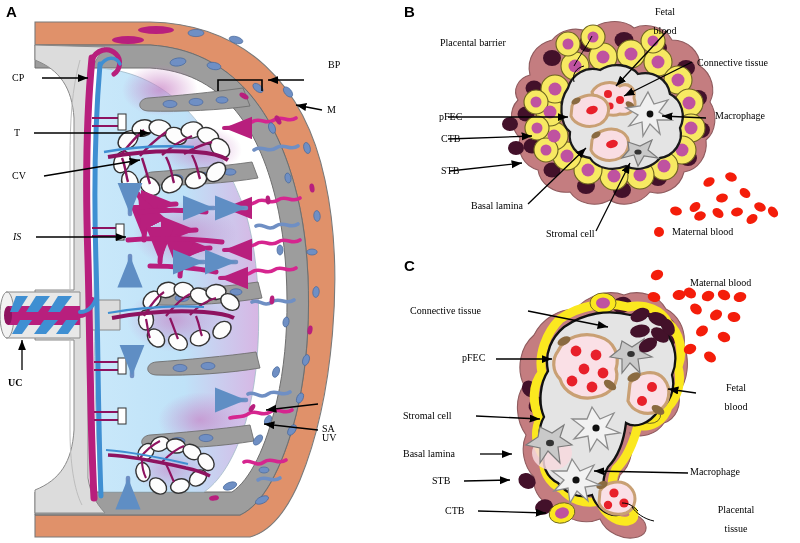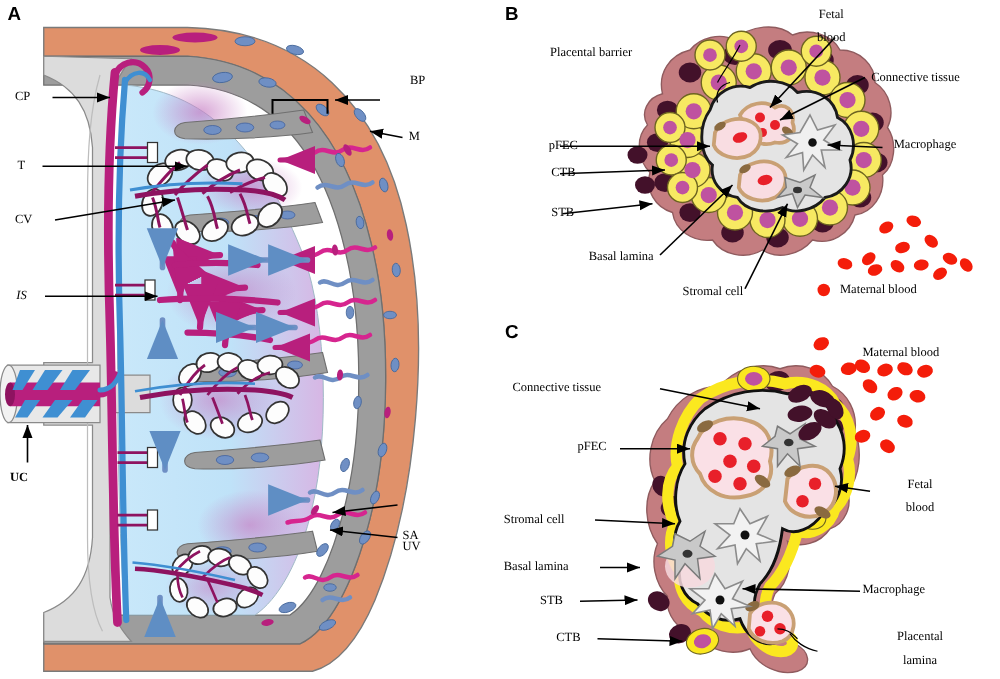--- a/index.html
+++ b/index.html
@@ -671,15 +671,15 @@
   <div class="lbl" style="left:462px;top:350px;">pFEC</div>
   <div class="lbl" style="left:403px;top:408px;">Stromal cell</div>
   <div class="lbl" style="left:403px;top:446px;">Basal lamina</div>
   <div class="lbl" style="left:432px;top:473px;">STB</div>
   <div class="lbl" style="left:445px;top:503px;">CTB</div>
   <div class="lbl" style="left:690px;top:275px;">Maternal blood</div>
   <div class="lbl c" style="left:698px;top:378px;width:76px;line-height:19px;"><span style="white-space:pre-line;">Fetal
 blood</span></div>
   <div class="lbl" style="left:690px;top:464px;">Macrophage</div>
   <div class="lbl c" style="left:684px;top:500px;width:104px;line-height:19px;"><span style="white-space:pre-line;">Placental
-lamina</span></div>
+tissue</span></div>
 
 </div>
 
 </body></html>

